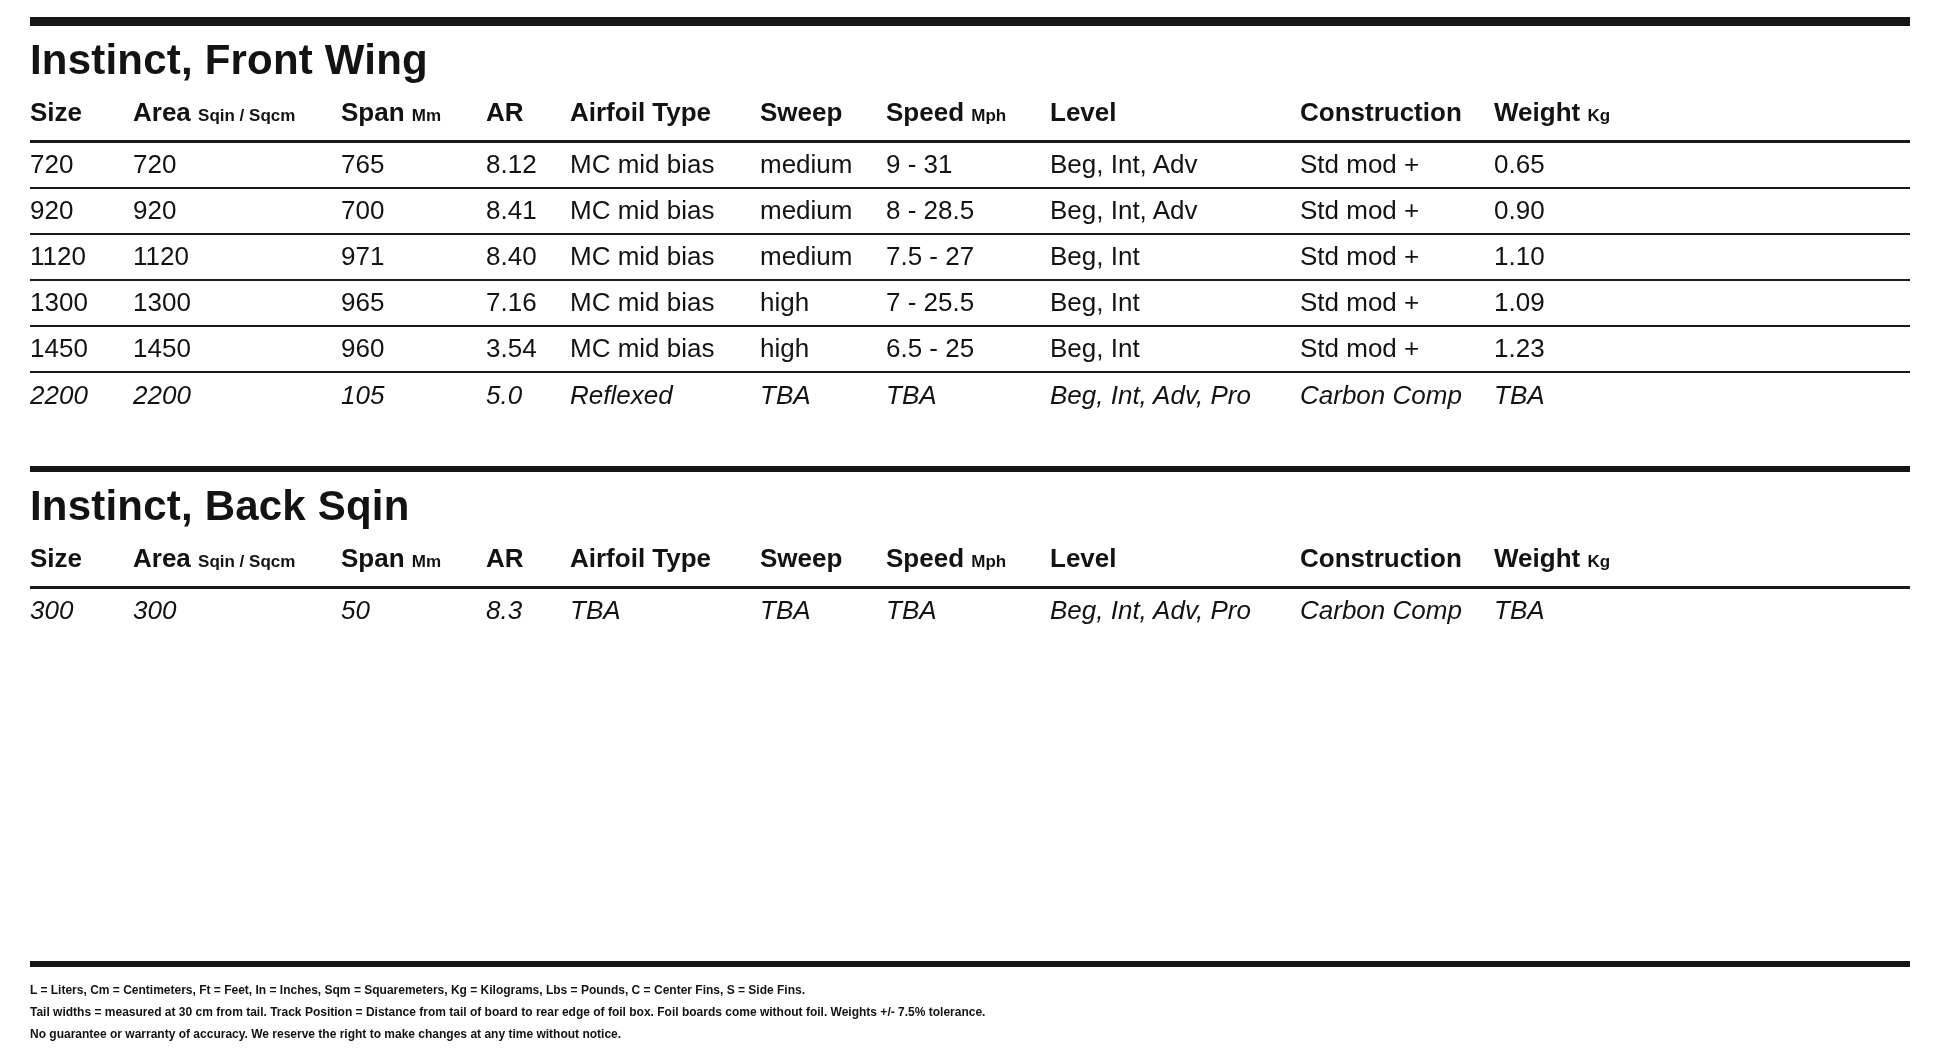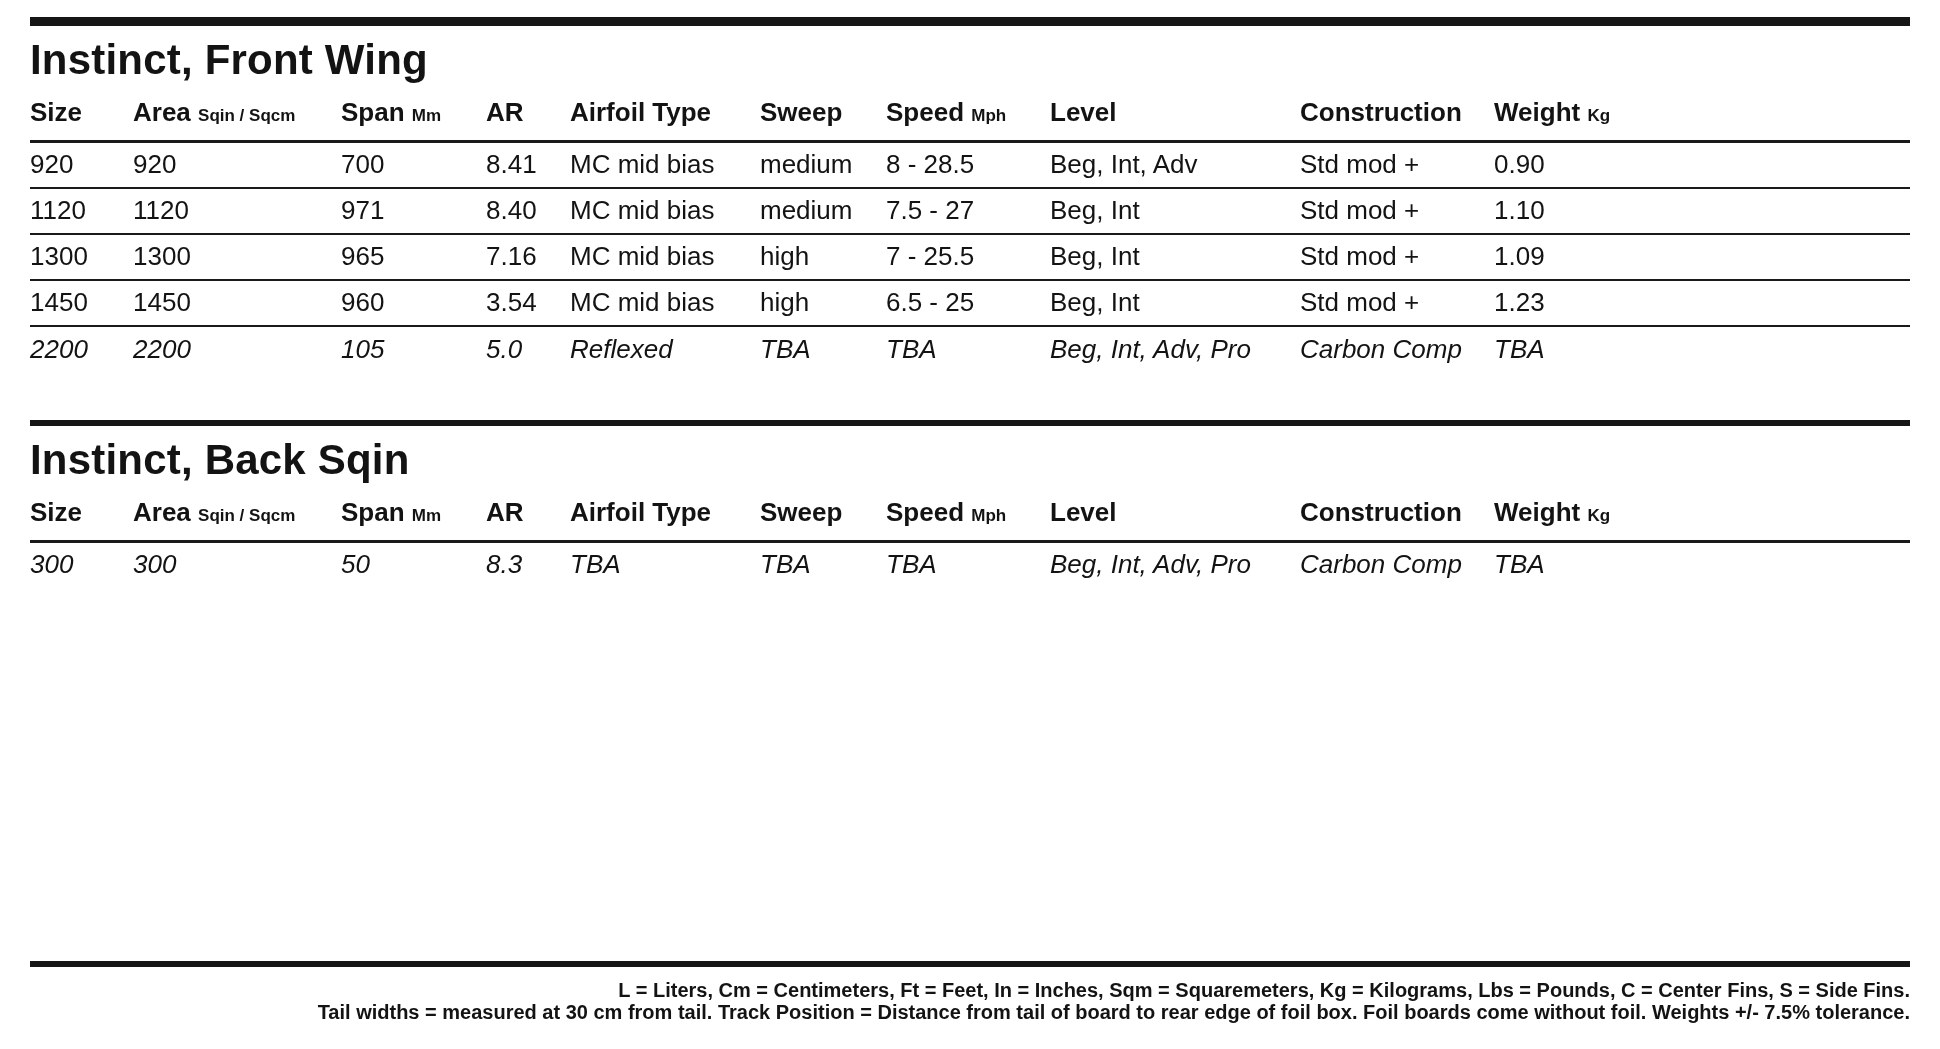--- a/index.html
+++ b/index.html
@@ -68,26 +68,25 @@
   }
   table.spec tbody tr:last-child td { border-bottom: none; font-style: italic; }
   .footer {
     position: absolute;
     top: 961px;
     left: 30px;
     width: 1880px;
   }
   .footnotes { margin-top: 12px; }
   .footnote-line {
-    font-size: 20px;
+    font-size: 12px;
     font-weight: 600;
     line-height: 22px;
     color: #131313;
     white-space: nowrap;
-    text-align: right;
   }
 </style>
 </head>
 <body>
 
 <div class="page">
 
   <div class="rule-thick"></div>
 
   <div class="section-title">Instinct, Front Wing</div>
@@ -114,20 +113,32 @@
         <th><span>Airfoil Type</span> <span class="unit"></span></th>
         <th><span>Sweep</span> <span class="unit"></span></th>
         <th><span>Speed</span> <span class="unit">Mph</span></th>
         <th><span>Level</span> <span class="unit"></span></th>
         <th><span>Construction</span> <span class="unit"></span></th>
         <th><span>Weight</span> <span class="unit">Kg</span></th>
       </tr>
     </thead>
     <tbody>
       <tr>
+        <td>720</td>
+        <td>720</td>
+        <td>765</td>
+        <td>8.12</td>
+        <td>MC mid bias</td>
+        <td>medium</td>
+        <td>9 - 31</td>
+        <td>Beg, Int, Adv</td>
+        <td>Std mod +</td>
+        <td>0.65</td>
+      </tr>
+      <tr>
         <td>920</td>
         <td>920</td>
         <td>700</td>
         <td>8.41</td>
         <td>MC mid bias</td>
         <td>medium</td>
         <td>8 - 28.5</td>
         <td>Beg, Int, Adv</td>
         <td>Std mod +</td>
         <td>0.90</td>
@@ -230,16 +241,17 @@
         <td>TBA</td>
       </tr>
     </tbody>
   </table>
 
   <div class="footer">
     <div class="rule-mid"></div>
     <div class="footnotes">
       <div class="footnote-line">L = Liters, Cm = Centimeters, Ft = Feet, In = Inches, Sqm = Squaremeters, Kg = Kilograms, Lbs = Pounds, C = Center Fins, S = Side Fins.</div>
       <div class="footnote-line">Tail widths = measured at 30 cm from tail. Track Position = Distance from tail of board to rear edge of foil box. Foil boards come without foil. Weights +/- 7.5% tolerance.</div>
+      <div class="footnote-line">No guarantee or warranty of accuracy. We reserve the right to make changes at any time without notice.</div>
     </div>
   </div>
 
 </div>
 
 </body></html>

